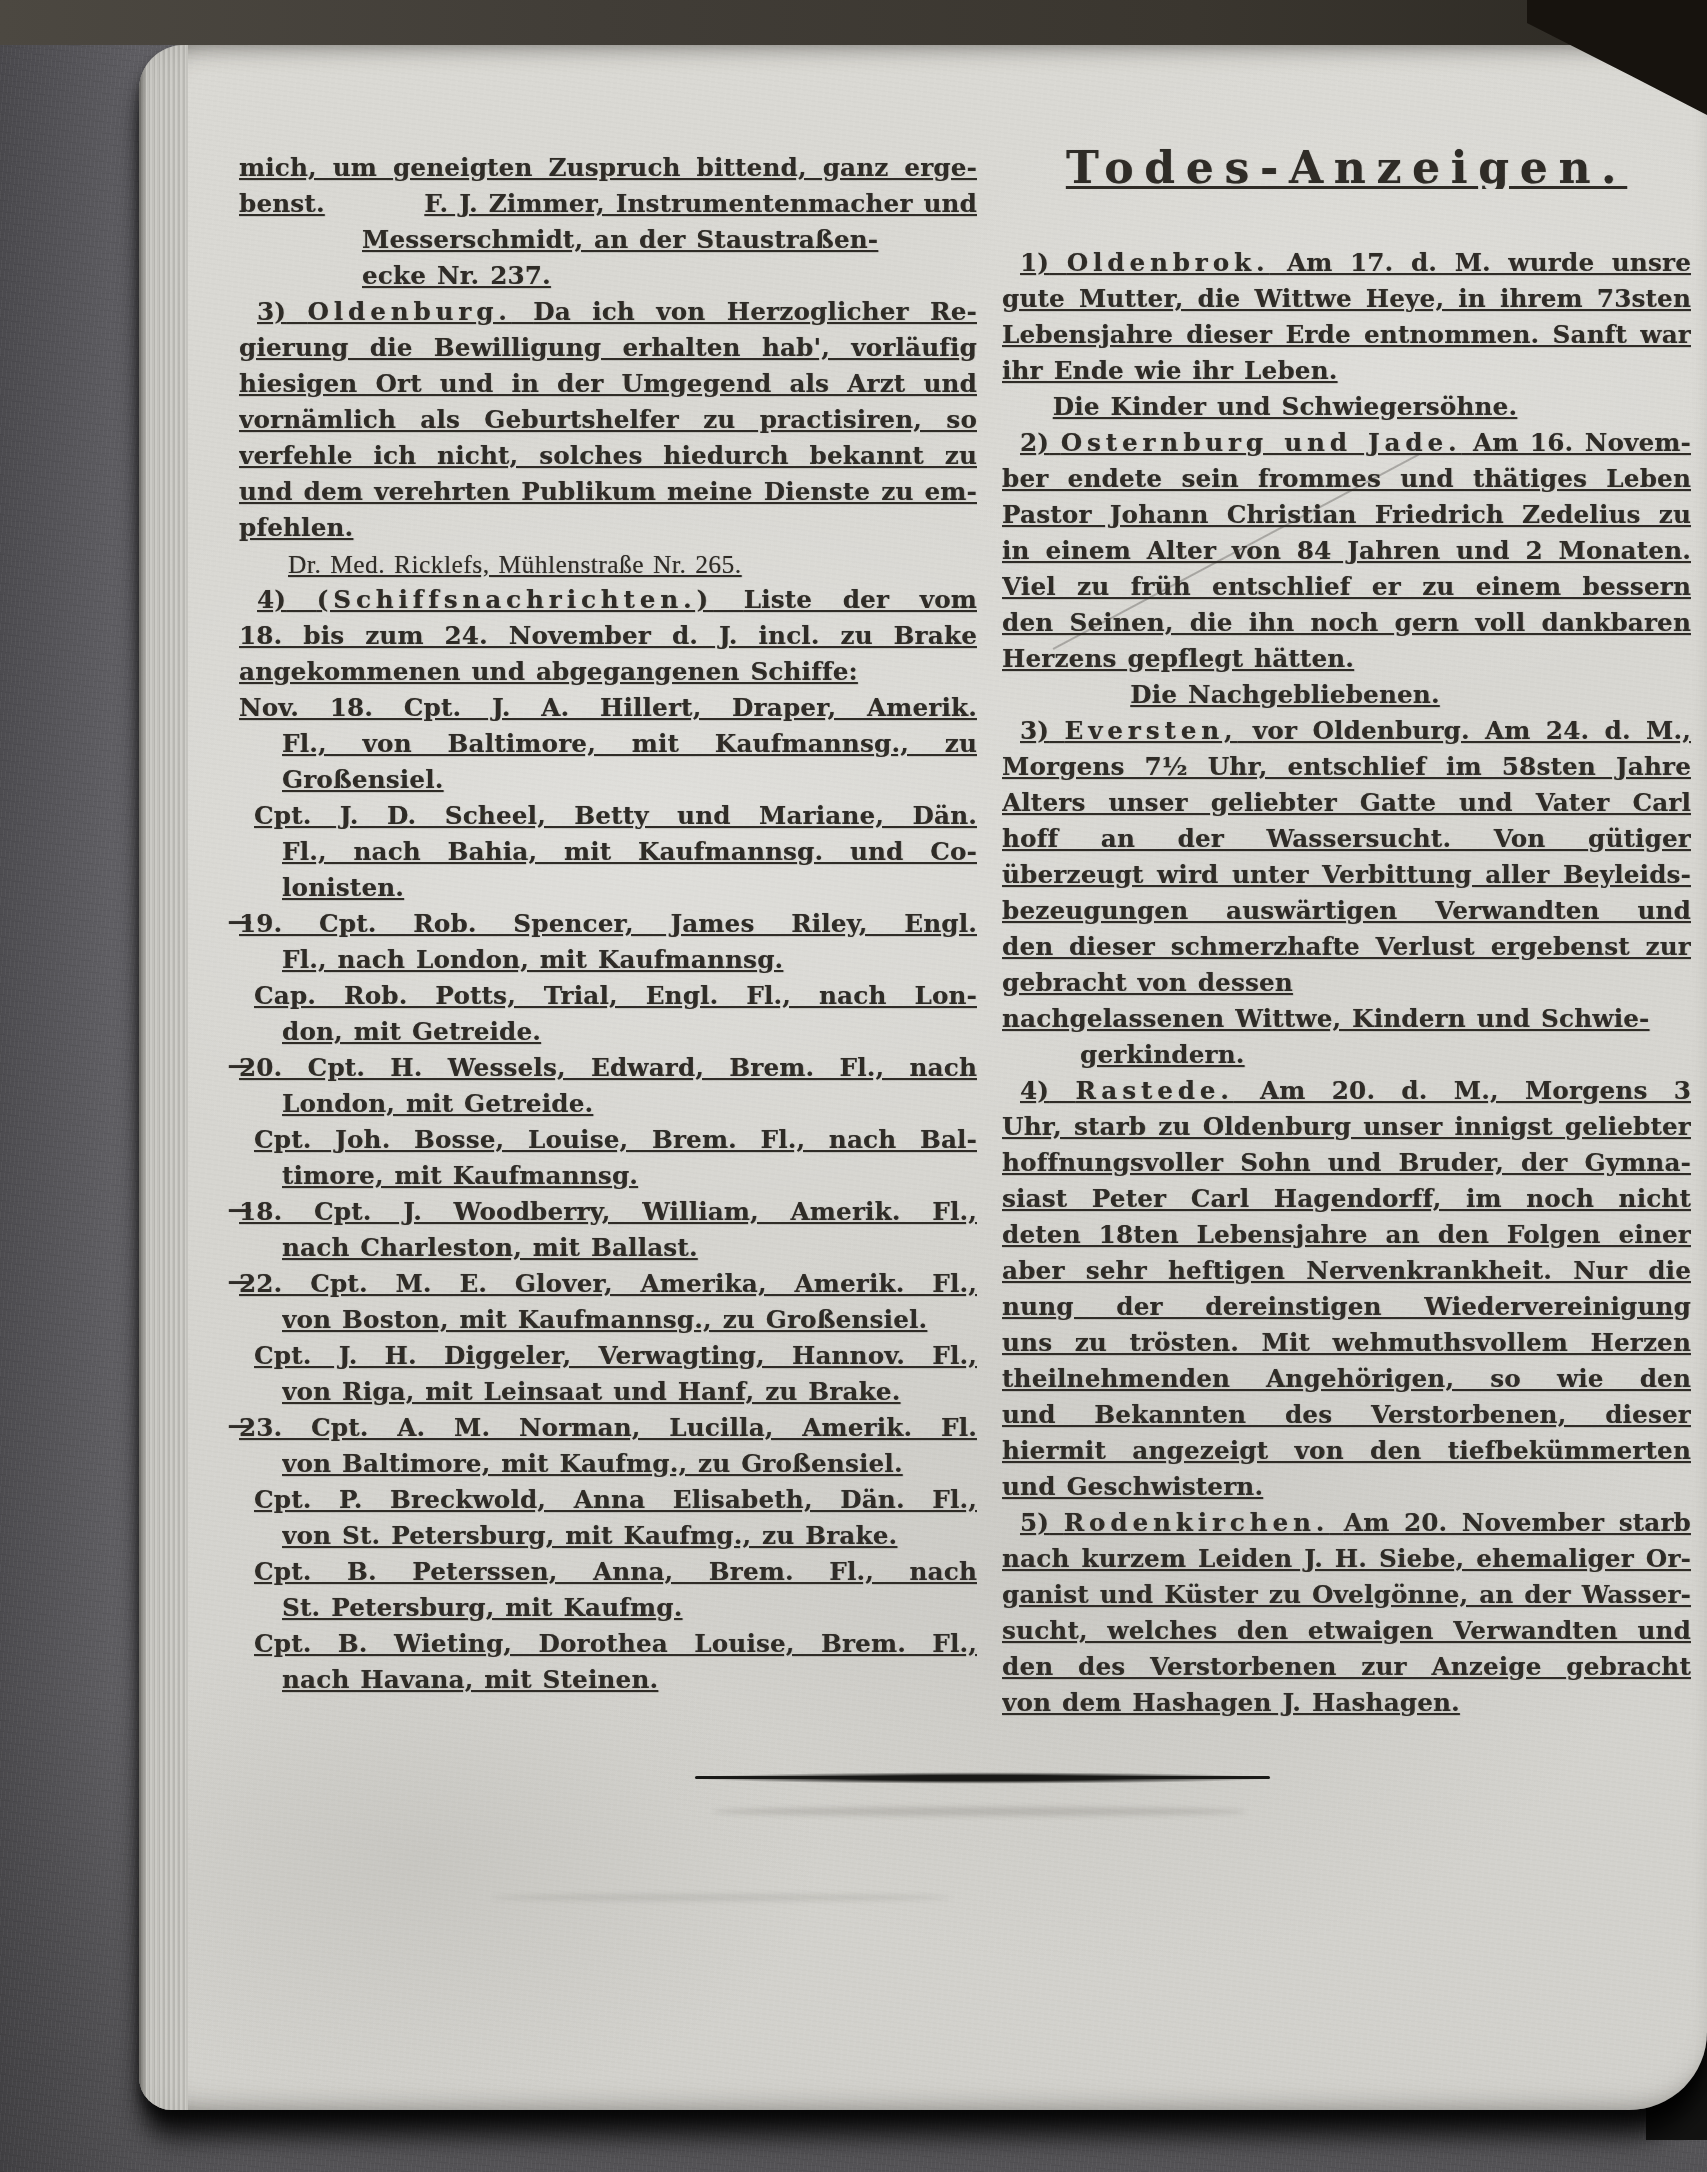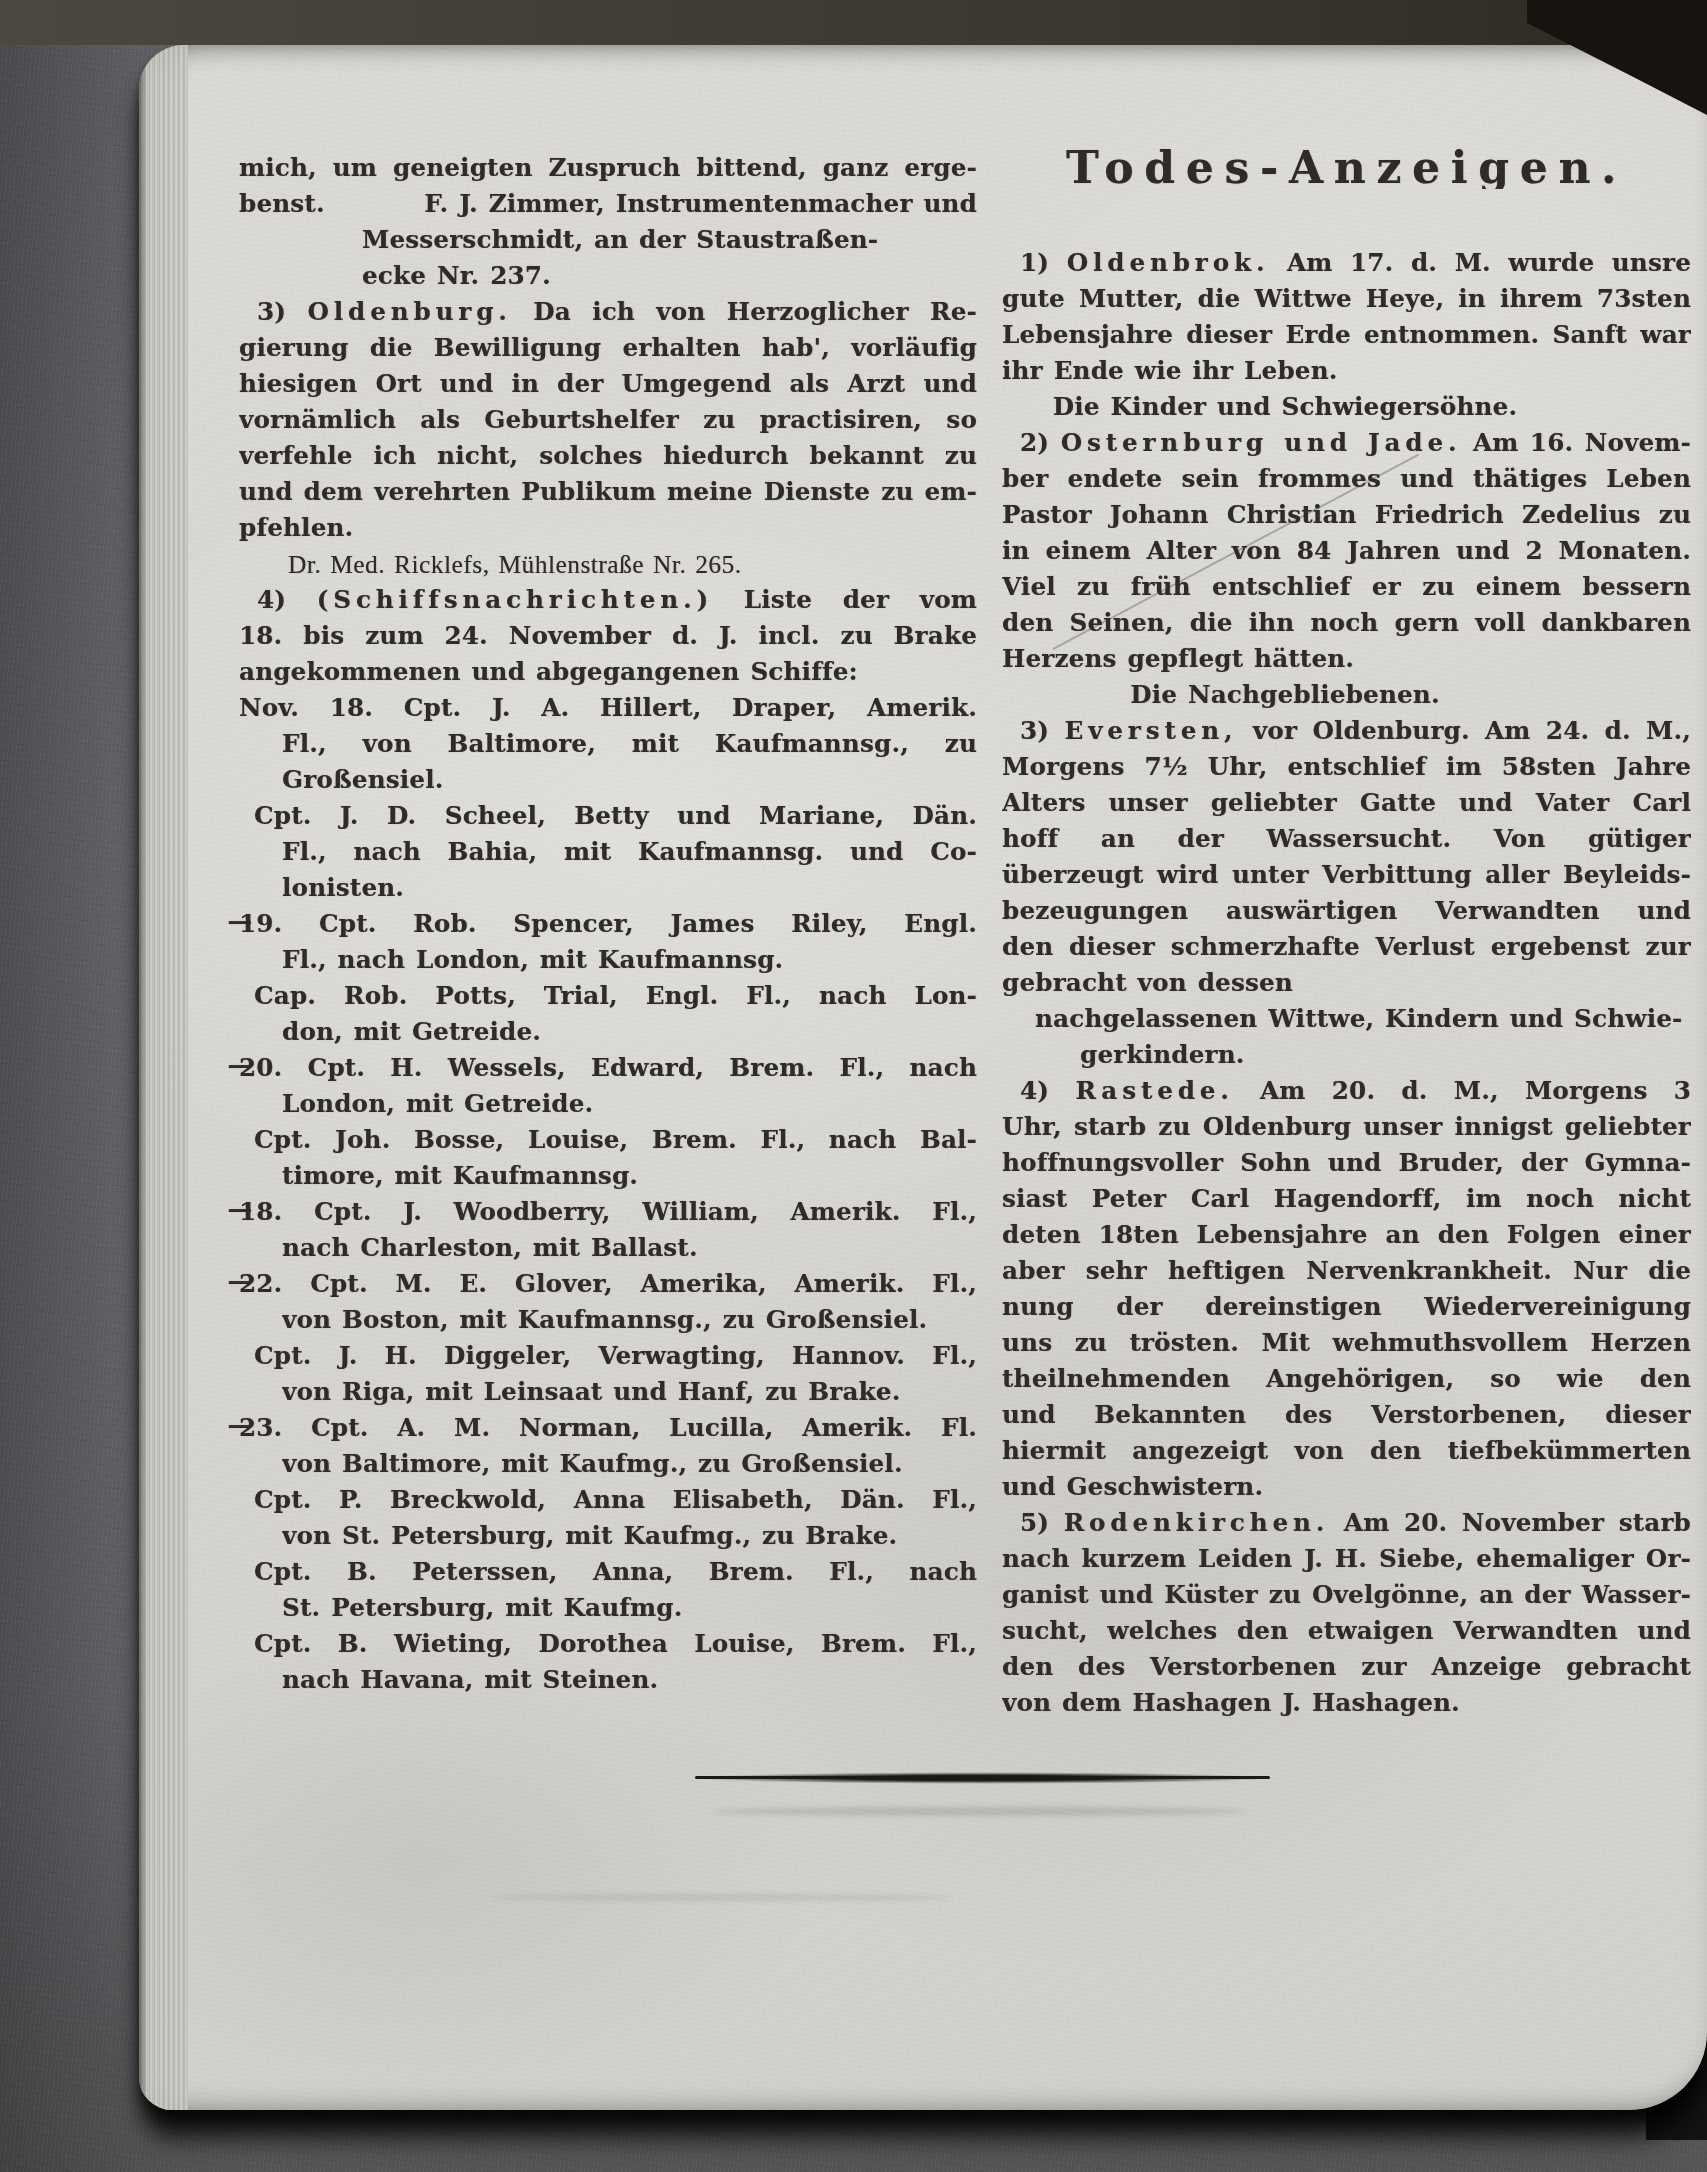--- a/index.html
+++ b/index.html
@@ -40,31 +40,31 @@
   .stack{position:absolute;left:0;top:0;bottom:0;width:49px;border-radius:45px 0 0 33px;
     background:
       linear-gradient(90deg, rgba(58,56,52,0.55) 0 1.6px, rgba(58,56,52,0) 7.4px),
       repeating-linear-gradient(90deg,#b6b5b0 0 1.6px,#cfceC9 1.6px 3.3px,#c4c3be 3.3px 4.9px);
     opacity:0.9;}
   .crease{position:absolute;left:914px;top:603px;width:414px;height:1.6px;
     background:rgba(72,70,66,0.35);transform:rotate(-28deg);transform-origin:left center;filter:blur(0.6px);}
 
   .col{position:absolute;font-family:"DejaVu Serif",serif;font-weight:700;
     font-size:24.6px;color:#2f2c27;letter-spacing:0.2px;word-spacing:2.1px;
-    text-shadow:0.3px 0.3px 0.8px rgba(47,44,39,0.5);}
+    text-shadow:0.3px 0.3px 0.8px rgba(47,44,39,0.5);text-decoration:underline;}
   .col-left{left:100px;top:105px;width:738px;}
   .col-right{left:863px;top:101px;width:689px;}
 
   .l{height:36px;line-height:36px;overflow:hidden;}
   .j{text-align:justify;text-align-last:justify;}
   [data-lines] > .l:last-child{text-align-last:left;}
   .flexline{display:flex;justify-content:space-between;}
   .ind150{margin-left:123px;}
   .ind60{margin-left:49px;}
-  .ind40{margin-left:33px;}
+  .ind40{}
   .ind95{margin-left:78px;}
   .ti22{text-indent:18px;}
   .sperr{letter-spacing:4.9px;}
   .roman{font-family:"Liberation Serif",serif;font-weight:400;font-size:25.4px;letter-spacing:0.5px;}
   .sigline{text-align:center;padding-right:123px;}
 
   .title{font-size:44px;line-height:43px;height:43px;overflow:hidden;text-align:center;
     letter-spacing:10.7px;margin-bottom:56px;}
 
   .entry{position:relative;padding-left:43px;}

